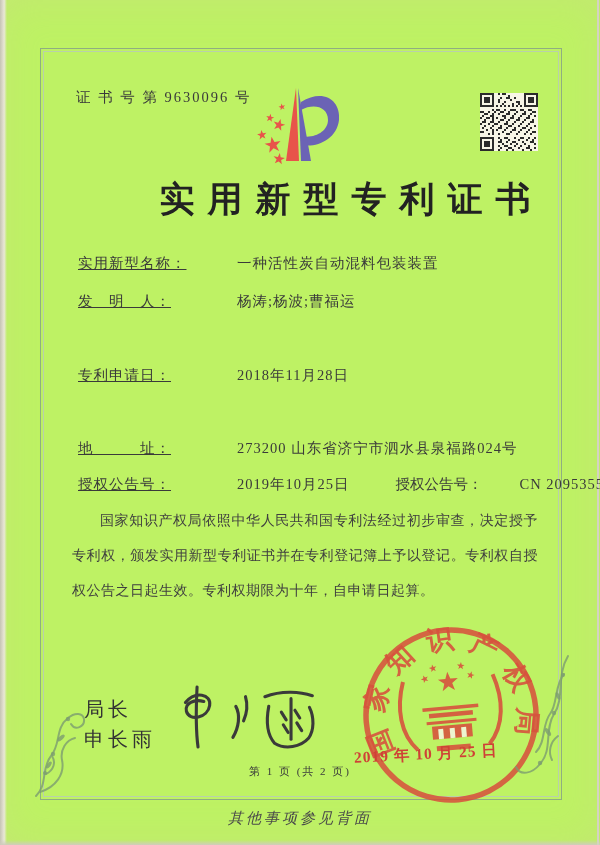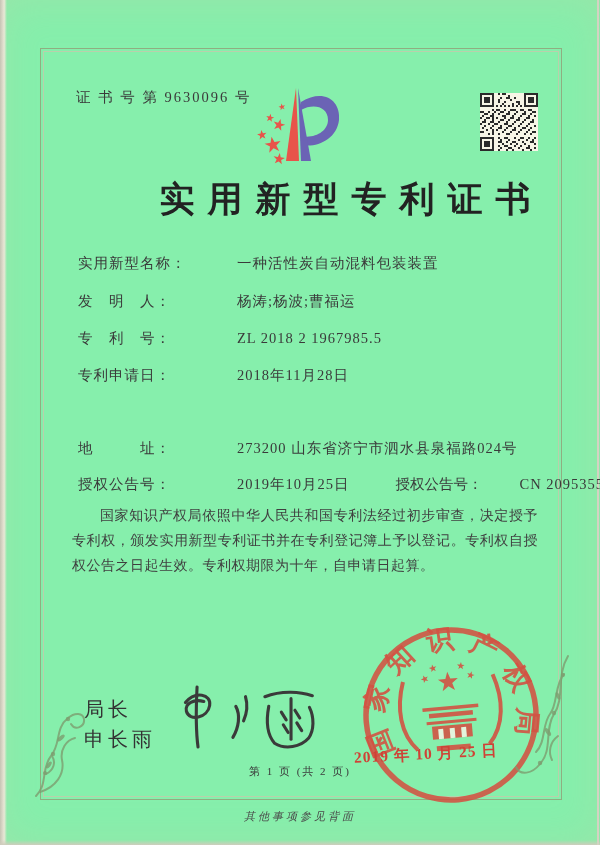--- a/index.html
+++ b/index.html
@@ -3,54 +3,54 @@
 <meta charset="utf-8">
 <style>
   html,body{margin:0;padding:0;}
   body{
     width:600px;height:845px;
     font-family:"Liberation Serif","DejaVu Serif",serif;
     background:#e9e7d8;
   }
   .page{
     position:relative;width:600px;height:845px;overflow:hidden;
-    background:#86efac;
+    background:#bef264;
     box-shadow:inset 0 0 40px rgba(210,200,160,.25);
   }
   .edge-left{position:absolute;left:0;top:0;width:7px;height:100%;
     background:linear-gradient(90deg,#c6c4b4,#e9e7d6 60%,rgba(233,231,214,0));}
   .edge-bottom{position:absolute;left:0;bottom:0;width:100%;height:5px;
     background:linear-gradient(0deg,#cfcdbd,rgba(233,231,214,0));}
   .edge-right{position:absolute;right:1px;top:0;width:2px;height:100%;background:#d4d2c2;}
 
   .frame{position:absolute;left:40px;top:48px;right:38px;bottom:45px;
     border:1px solid #8fae81;}
   .frame::before{content:'';position:absolute;inset:2px;border:1px solid #b9d0ab;}
 
   .cert-no{position:absolute;left:76px;top:88px;font-size:14.5px;color:#3a3a3a;
     letter-spacing:2px;}
   .title{position:absolute;left:0;top:176px;width:100%;text-align:center;
     font-size:35px;font-weight:700;color:#222;letter-spacing:13px;text-indent:13px;padding-left:45px;}
 
   .frow{position:absolute;left:78px;font-size:14.5px;color:#3a3a3a;white-space:nowrap;}
-  .flabel{display:inline-block;min-width:122px;letter-spacing:1px;}
+  .flabel{display:inline-block;min-width:122px;letter-spacing:1px;text-decoration:underline;}
   .fvalue{letter-spacing:1px;margin-left:37px;}
   .fpair2{margin-left:46px;}
 
   .body-text{position:absolute;left:72px;right:62px;top:503px;
-    font-size:14px;line-height:25px;color:#3f3f3f;text-align:justify;}
+    font-size:14px;line-height:35px;color:#3f3f3f;text-align:justify;}
   .body-text p{margin:0;text-indent:2em;letter-spacing:.5px;}
 
   .sig-block{position:absolute;left:84px;top:694px;font-size:20px;color:#333;
     letter-spacing:4px;line-height:30px;}
 
   .page-num{position:absolute;left:0;top:764px;width:100%;text-align:center;
     font-size:11px;color:#3a3a3a;letter-spacing:2px;}
   .footer-note{position:absolute;left:0;top:809px;width:100%;text-align:center;
-    font-size:11px;color:#4a4a4a;font-style:italic;letter-spacing:3px;}
+    font-size:15px;color:#4a4a4a;font-style:italic;letter-spacing:3px;}
 
   .seal-wrap{position:absolute;left:356px;top:620px;width:190px;height:190px;
     transform:rotate(-5deg);opacity:.92;}
   .seal-date{position:absolute;left:354px;top:744px;color:#cf4236;font-size:15.5px;
     letter-spacing:1px;transform:rotate(-3deg);font-weight:600;}
 
   .logo-wrap{position:absolute;left:240px;top:80px;width:120px;height:100px;}
   .qr-wrap{position:absolute;left:480px;top:93px;width:58px;height:58px;}
   .sig-svg{position:absolute;left:168px;top:678px;width:155px;height:80px;}
   .orn-bl{position:absolute;left:28px;top:688px;width:62px;height:112px;}
@@ -116,23 +116,20 @@
     </g>
   </svg>
 
   <div class="title">实用新型专利证书</div>
 
   <div class="frow" style="top:254px">
     <span class="flabel">实用新型名称：</span><span class="fvalue">一种活性炭自动混料包装装置</span>
   </div>
   <div class="frow" style="top:292px">
     <span class="flabel">发　明　人：</span><span class="fvalue">杨涛;杨波;曹福运</span>
-  </div>
-  <div class="frow" style="top:329px">
-    <span class="flabel">专　利　号：</span><span class="fvalue">ZL 2018 2 1967985.5</span>
   </div>
   <div class="frow" style="top:366px">
     <span class="flabel">专利申请日：</span><span class="fvalue">2018年11月28日</span>
   </div>
   <div class="frow" style="top:439px">
     <span class="flabel">地　　　址：</span><span class="fvalue">273200 山东省济宁市泗水县泉福路024号</span>
   </div>
   <div class="frow" style="top:475px">
     <span class="flabel">授权公告号：</span><span class="fvalue">2019年10月25日</span><span class="fpair2"><span>授权公告号：</span><span class="fvalue">CN 209535519 U</span></span>
   </div>

